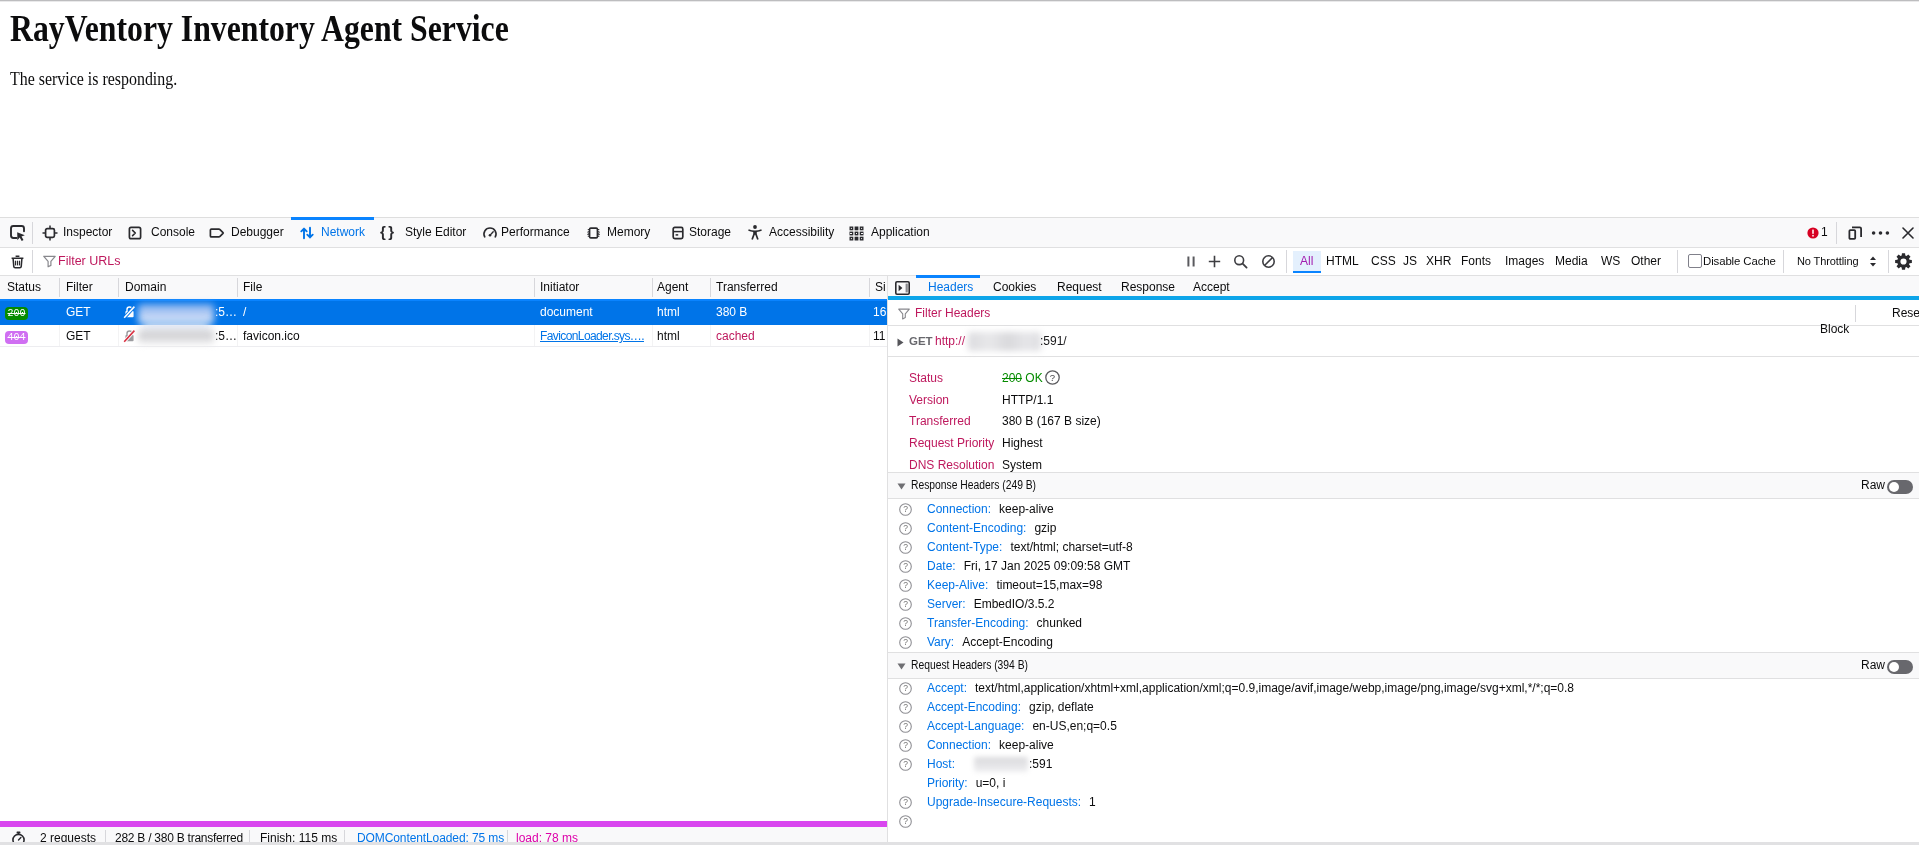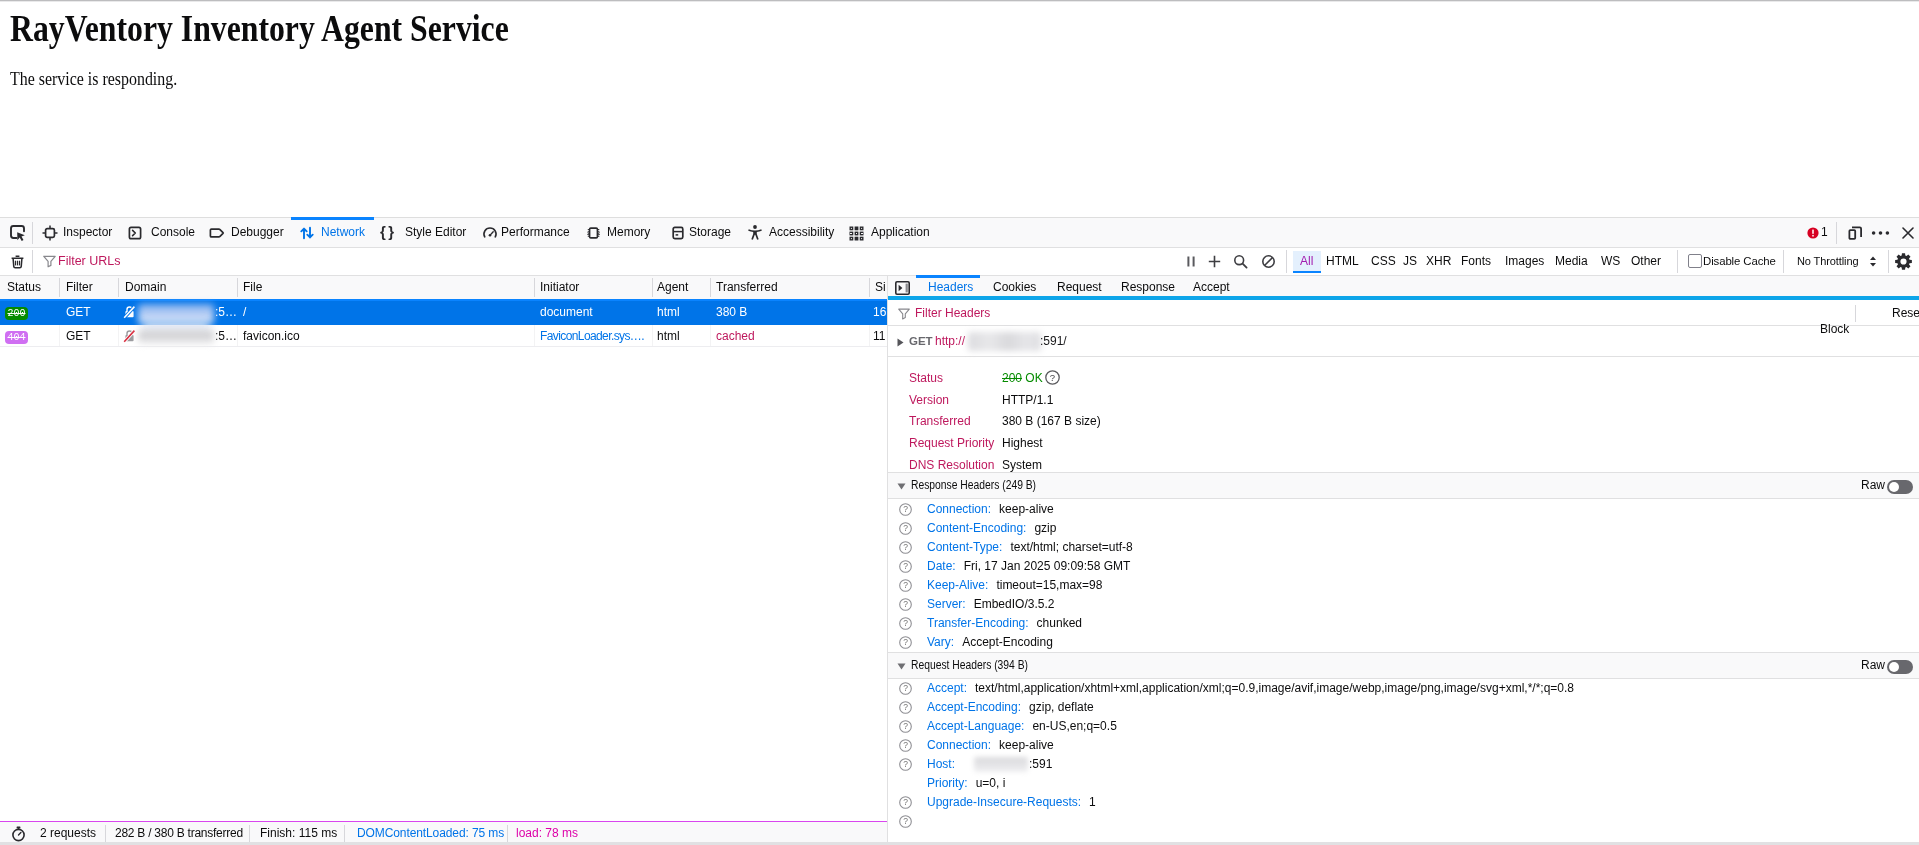--- a/index.html
+++ b/index.html
@@ -229,33 +229,33 @@
     <div class="ab" style="left:5px;top:6px;width:23px;height:13px;background:#d06ff2;border-radius:4px;color:#fff;font-family:'Liberation Mono',monospace;font-size:10px;line-height:13px;text-align:center;text-decoration:line-through">404</div>
     <span class="ab" style="left:66px;top:0;line-height:23px">GET</span>
     <svg class="ab" style="left:122px;top:4px" width="15" height="15" viewBox="0 0 15 15">
         <path d="M5 6V4.5a2.5 2.5 0 0 1 5 0V6" fill="none" stroke="#9a9a9e" stroke-width="1.4"></path>
         <rect x="3.4" y="6" width="8.2" height="6.2" rx="1" fill="#9a9a9e"></rect>
         <line x1="2.2" y1="12.8" x2="12.4" y2="1.6" stroke="#fff" stroke-width="3.4"></line>
         <line x1="2.2" y1="12.8" x2="12.4" y2="1.6" stroke="#d92d3f" stroke-width="1.6"></line>
       </svg>
     <span class="ab" style="left:215px;top:0;line-height:23px">:5…</span>
     <span class="ab" style="left:243px;top:0;line-height:23px">favicon.ico</span>
-    <span class="ab blue" style="left:540px;top:0;line-height:23px;letter-spacing:-0.6px">FaviconLoader.sys….</span>
+    <span class="ab blue" style="left:540px;top:0;line-height:23px;text-decoration:underline;letter-spacing:-0.6px">FaviconLoader.sys….</span>
     <span class="ab" style="left:657px;top:0;line-height:23px">html</span>
     <span class="ab g" style="left:716px;top:0;line-height:23px">cached</span>
     <span class="ab" style="left:873px;top:0;line-height:23px">11</span>
   </div>
 
   <div class="ab" style="left:138px;top:304px;width:76px;height:19px;background:linear-gradient(180deg,#85b1ee 0%,#b6cef4 55%,#dce6f9 100%);filter:blur(3.5px);border-radius:4px"></div>
   <div class="ab" style="left:143px;top:322px;width:66px;height:9px;background:#e3ebf8;filter:blur(4.5px)"></div>
   <div class="ab" style="left:138px;top:330px;width:76px;height:14px;background:linear-gradient(180deg,#c8c8cc 0%,#dedee0 70%,#f0f0f1 100%);filter:blur(3.5px);border-radius:4px"></div>
 
   <div class="ab" style="left:887px;top:276px;width:1px;height:569px;background:#e0e0e1"></div>
 
-  <div class="ab" id="statusbar" style="left:0;top:821px;width:887px;height:24px;background:#f9f9fa;border-top:1px solid #d946ef">
+  <div class="ab" id="statusbar" style="left:0;top:821px;width:887px;height:24px;background:#f9f9fa;border-top:6px solid #d946ef">
     <svg class="ab" style="left:11px;top:4px" width="15" height="16" viewBox="0 0 15 16">
         <circle cx="7.5" cy="9" r="5.6" fill="none" stroke="#2a2a2e" stroke-width="1.6"></circle>
         <rect x="5.6" y="0.6" width="3.8" height="1.8" rx="0.5" fill="#2a2a2e"></rect>
         <line x1="7.5" y1="1.8" x2="7.5" y2="3.4" stroke="#2a2a2e" stroke-width="1.4"></line>
         <line x1="7.5" y1="9" x2="9.9" y2="6.6" stroke="#2a2a2e" stroke-width="1.4" stroke-linecap="round"></line>
       </svg>
     <span class="ab" style="left:40px;top:0;line-height:23px">2 requests</span>
     <div class="tsep" style="left:105px;top:3px;height:17px"></div>
     <span class="ab" style="left:115px;top:0;line-height:23px;letter-spacing:-0.25px">282 B / 380 B transferred</span>
     <div class="tsep" style="left:249px;top:3px;height:17px"></div>

